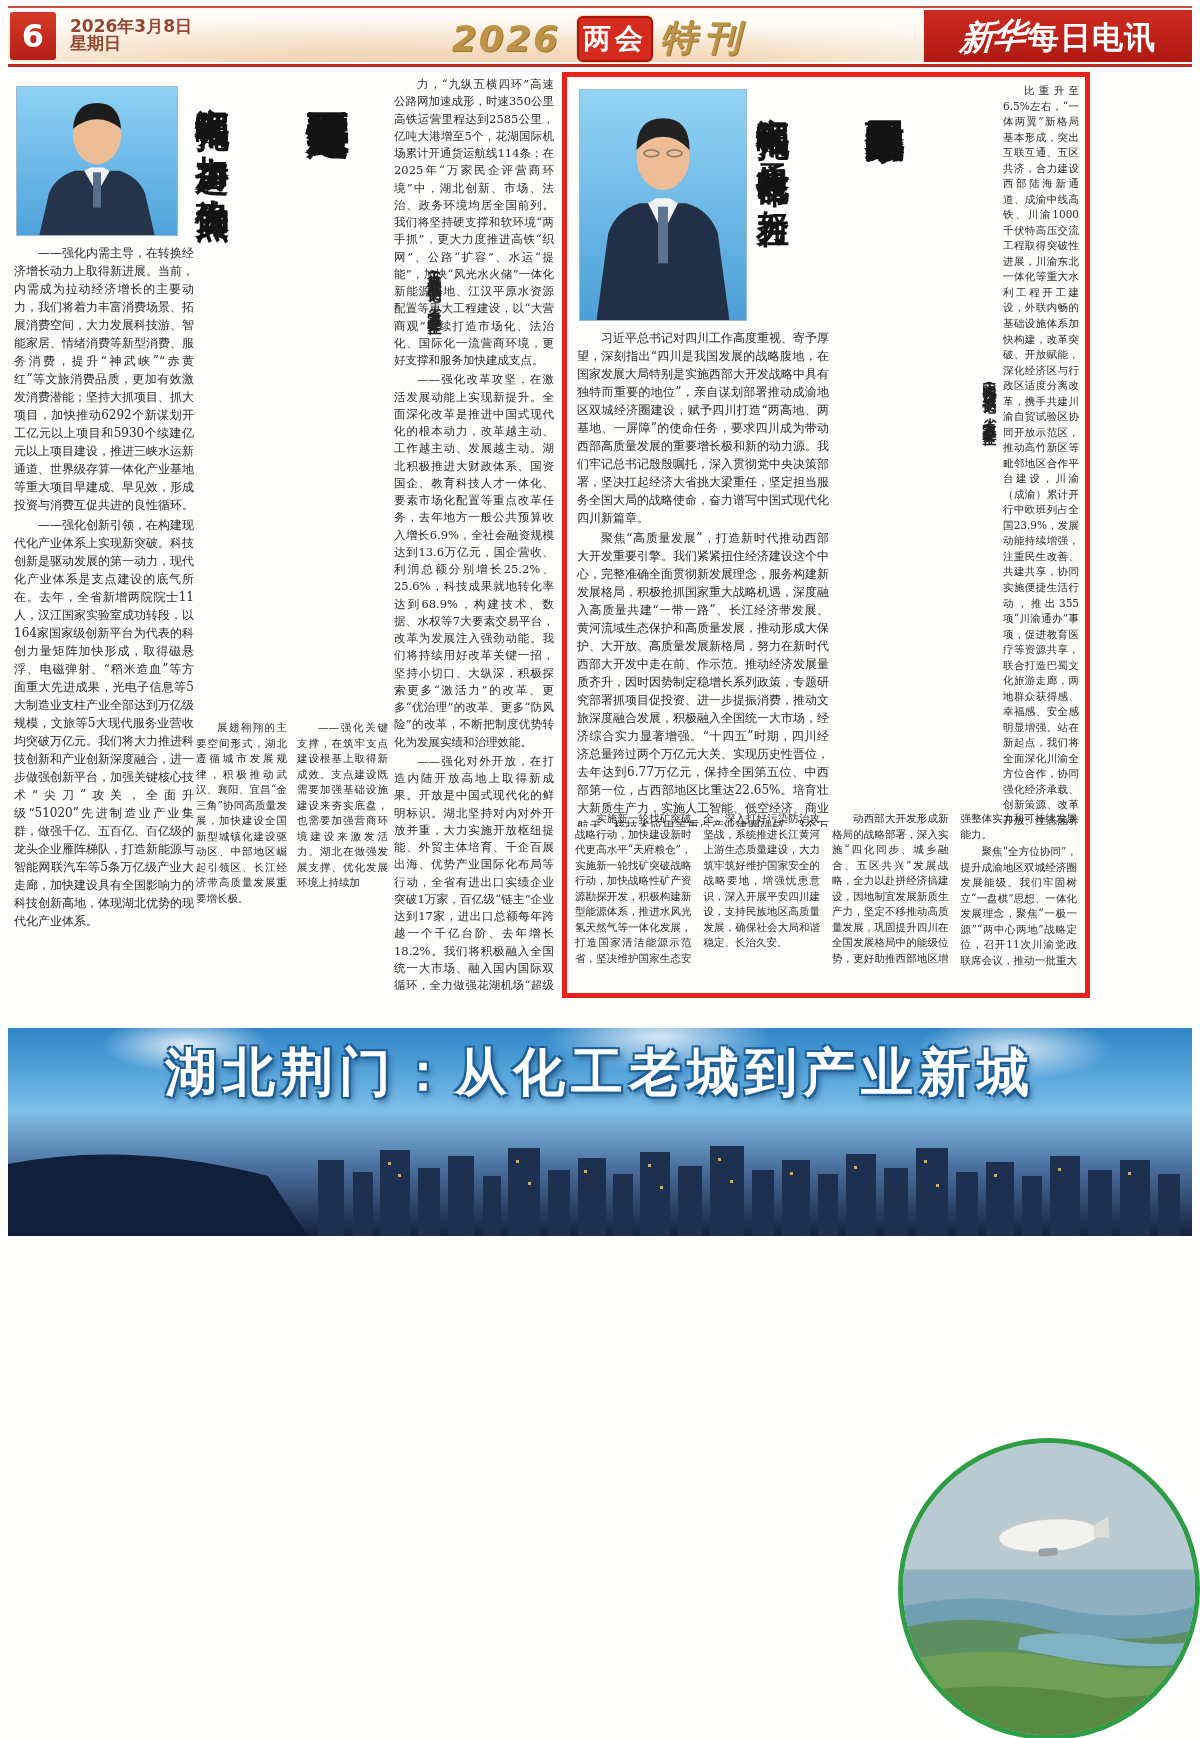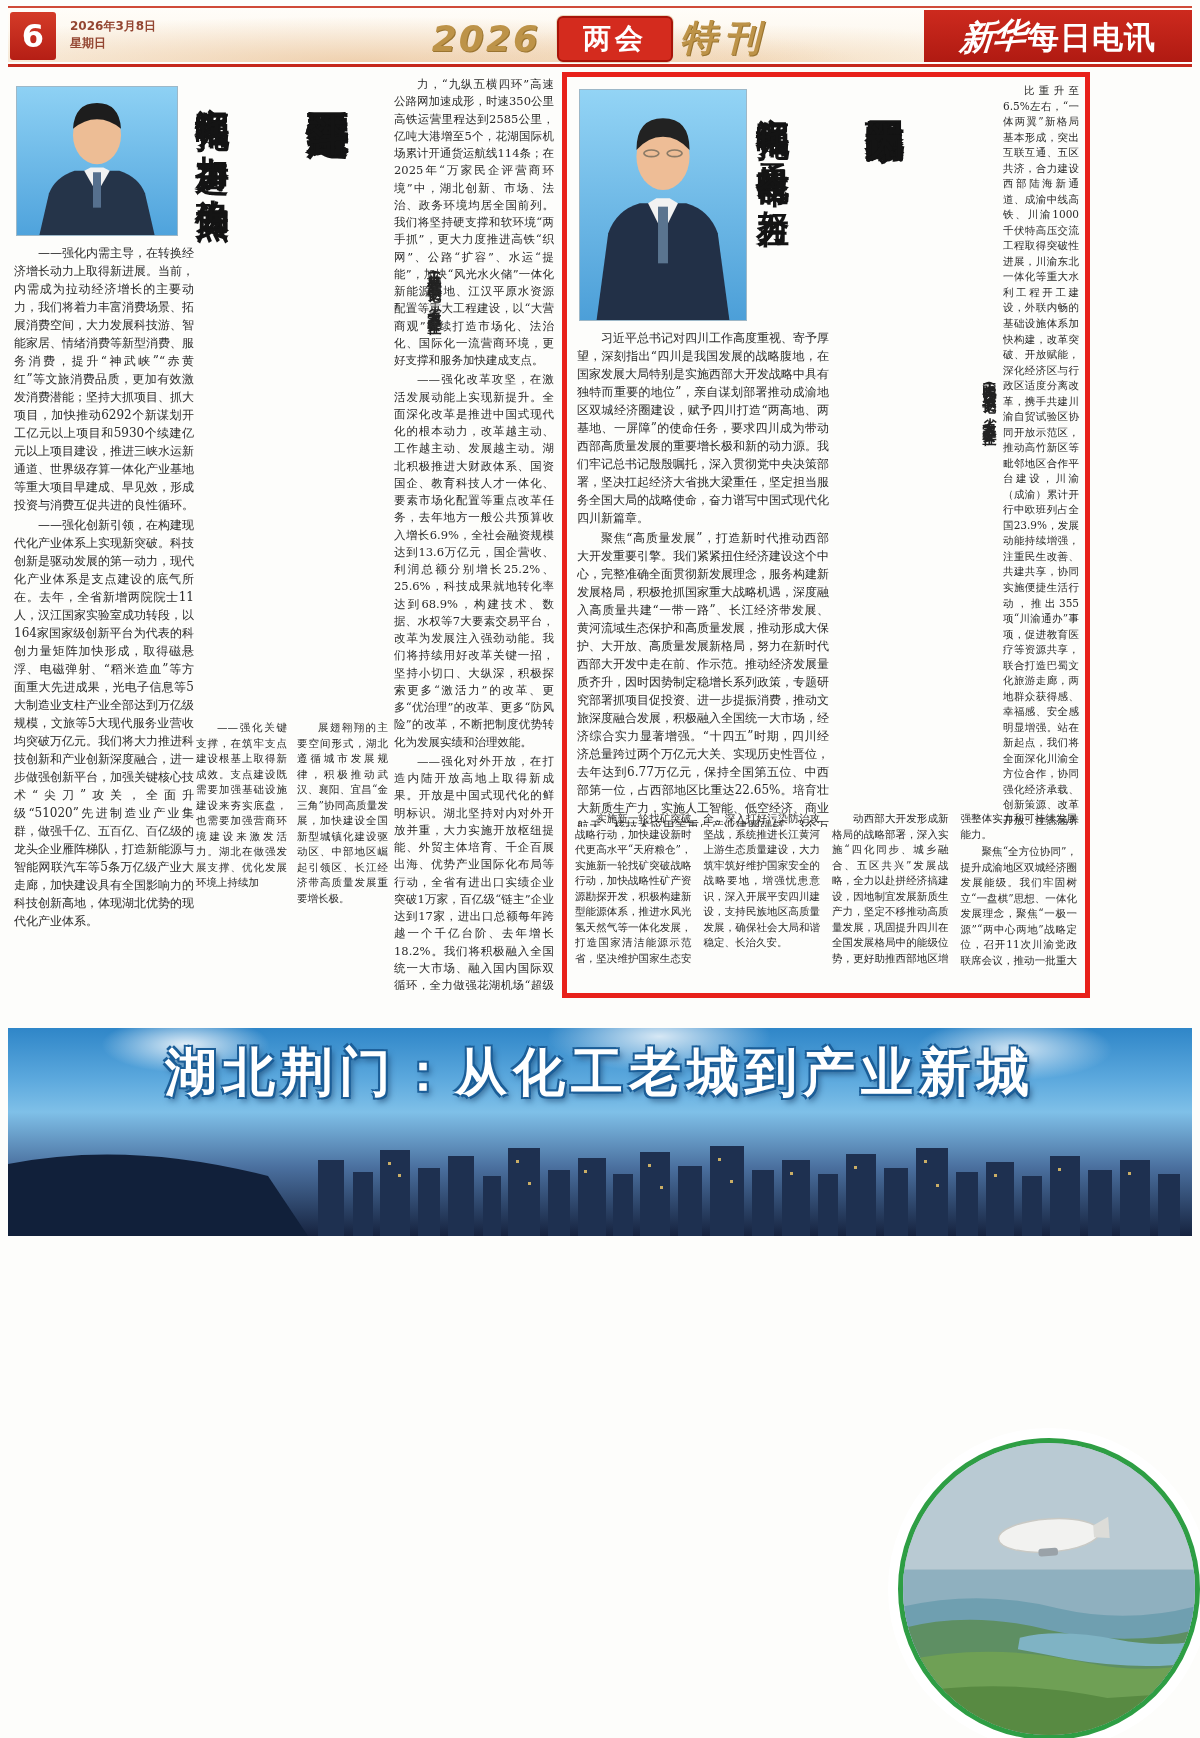--- a/index.html
+++ b/index.html
@@ -8,29 +8,29 @@
         font-family:"DejaVu Serif","Liberation Serif",serif;color:#2a2a2a;}
   
   #header{position:absolute;left:8px;top:6px;width:1184px;height:56px;border-top:2px solid #cf4a38;
           background:
             radial-gradient(60% 120% at 30% 100%, rgba(224,166,106,.45), rgba(224,166,106,0) 70%),
             radial-gradient(40% 100% at 62% 100%, rgba(233,190,140,.4), rgba(233,190,140,0) 70%),
             linear-gradient(#fffdf9,#fbf3e6);}
   #pagenum{position:absolute;left:2px;top:4px;width:46px;height:48px;background:linear-gradient(#d43b28,#b51e15);
            color:#fff;font-size:32px;font-weight:bold;text-align:center;line-height:48px;border-radius:3px;
            font-family:"DejaVu Sans","Liberation Sans",sans-serif;}
-  #dateblock{position:absolute;left:62px;top:10px;color:#944632;font-size:12px;font-weight:bold;line-height:17px;
+  #dateblock{position:absolute;left:62px;top:10px;color:#944632;font-size:17px;font-weight:bold;line-height:17px;
              font-family:"DejaVu Sans","Liberation Sans",sans-serif;}
   #centerbanner{position:absolute;left:0;right:0;top:6px;text-align:center;white-space:nowrap;}
   #centerbanner .year,#centerbanner .suffix{color:#bd9348;font-weight:bold;font-style:italic;
       font-family:"DejaVu Sans","Liberation Sans",sans-serif;text-shadow:1px 1px 0 #9a7430;}
   #centerbanner .year{font-size:36px;vertical-align:middle;letter-spacing:2px;margin-top:12px;}
   #centerbanner .suffix{font-size:36px;vertical-align:middle;letter-spacing:8px;margin-left:2px;}
   #seal{display:inline-block;vertical-align:middle;margin-left:12px;background:#d42b1e;color:#fff;
-        border:2px solid #a81408;border-radius:6px;padding:2px 24px;font-size:28px;font-weight:bold;
+        border:2px solid #a81408;border-radius:6px;padding:2px 4px;font-size:28px;font-weight:bold;
         letter-spacing:4px;font-family:"DejaVu Serif","Liberation Serif",serif;box-shadow:0 0 0 1px #e8d8c0;}
   #masthead{position:absolute;right:0;top:2px;width:268px;height:52px;background:linear-gradient(#cd2a1e,#b01a12);
             color:#fff;text-align:center;line-height:52px;white-space:nowrap;}
   #masthead .script{font-style:italic;font-weight:bold;font-size:34px;letter-spacing:-2px;
                     display:inline-block;transform:skewX(-8deg) rotate(-4deg);margin-right:4px;}
   #masthead .rest{font-weight:bold;font-size:31px;letter-spacing:1px;
                   font-family:"DejaVu Sans","Liberation Sans",sans-serif;}
   #redrule{position:absolute;left:8px;top:64px;width:1184px;height:3px;background:#c5281c;}
   
   .article{position:absolute;top:72px;height:926px;}
@@ -106,22 +106,22 @@
     <div class="vhead" style="left:186px;top:8px;width:250px;height:600px;">
       <div class="vcol kicker" style="font-size:34px;">牢记领袖嘱托　加力奋进　为确保支点</div>
       <div class="vcol" style="font-size:42px;">建设取得决定性进展而不懈奋斗</div>
       <div class="vbyline" style="padding-top:180px;">王忠林（湖北省委书记、省人大常委会主任）</div>
     </div>
     <div class="txtcol" style="left:6px;top:172px;width:180px;height:748px;">
         <div class="para">——强化内需主导，在转换经济增长动力上取得新进展。当前，内需成为拉动经济增长的主要动力，我们将着力丰富消费场景、拓展消费空间，大力发展科技游、智能家居、情绪消费等新型消费、服务消费，提升“神武峡”“赤黄红”等文旅消费品质，更加有效激发消费潜能；坚持大抓项目、抓大项目，加快推动6292个新谋划开工亿元以上项目和5930个续建亿元以上项目建设，推进三峡水运新通道、世界级存算一体化产业基地等重大项目早建成、早见效，形成投资与消费互促共进的良性循环。</div>
         <div class="para">——强化创新引领，在构建现代化产业体系上实现新突破。科技创新是驱动发展的第一动力，现代化产业体系是支点建设的底气所在。去年，全省新增两院院士11人，汉江国家实验室成功转段，以164家国家级创新平台为代表的科创力量矩阵加快形成，取得磁悬浮、电磁弹射、“稻米造血”等方面重大先进成果，光电子信息等5大制造业支柱产业全部达到万亿级规模，文旅等5大现代服务业营收均突破万亿元。我们将大力推进科技创新和产业创新深度融合，进一步做强创新平台，加强关键核心技术“尖刀”攻关，全面升级“51020”先进制造业产业集群，做强千亿、五百亿、百亿级的龙头企业雁阵梯队，打造新能源与智能网联汽车等5条万亿级产业大走廊，加快建设具有全国影响力的科技创新高地，体现湖北优势的现代化产业体系。</div>
       </div>
     <div class="txtcol small cols2" style="left:188px;top:648px;width:192px;height:270px;">
+        <div class="para">展翅翱翔的主要空间形式，湖北遵循城市发展规律，积极推动武汉、襄阳、宜昌“金三角”协同高质量发展，加快建设全国新型城镇化建设驱动区、中部地区崛起引领区、长江经济带高质量发展重要增长极。</div>
         <div class="para">——强化关键支撑，在筑牢支点建设根基上取得新成效。支点建设既需要加强基础设施建设来夯实底盘，也需要加强营商环境建设来激发活力。湖北在做强发展支撑、优化发展环境上持续加</div>
-        <div class="para">展翅翱翔的主要空间形式，湖北遵循城市发展规律，积极推动武汉、襄阳、宜昌“金三角”协同高质量发展，加快建设全国新型城镇化建设驱动区、中部地区崛起引领区、长江经济带高质量发展重要增长极。</div>
       </div>
     <div class="txtcol" style="left:386px;top:4px;width:160px;height:914px;font-size:11.5px;">
         <div class="para">力，“九纵五横四环”高速公路网加速成形，时速350公里高铁运营里程达到2585公里，亿吨大港增至5个，花湖国际机场累计开通货运航线114条；在2025年“万家民企评营商环境”中，湖北创新、市场、法治、政务环境均居全国前列。我们将坚持硬支撑和软环境“两手抓”，更大力度推进高铁“织网”、公路“扩容”、水运“提能”，加快“风光水火储”一体化新能源基地、江汉平原水资源配置等重大工程建设，以“大营商观”持续打造市场化、法治化、国际化一流营商环境，更好支撑和服务加快建成支点。</div>
         <div class="para">——强化改革攻坚，在激活发展动能上实现新提升。全面深化改革是推进中国式现代化的根本动力，改革越主动、工作越主动、发展越主动。湖北积极推进大财政体系、国资国企、教育科技人才一体化、要素市场化配置等重点改革任务，去年地方一般公共预算收入增长6.9%，全社会融资规模达到13.6万亿元，国企营收、利润总额分别增长25.2%、25.6%，科技成果就地转化率达到68.9%，构建技术、数据、水权等7大要素交易平台，改革为发展注入强劲动能。我们将持续用好改革关键一招，坚持小切口、大纵深，积极探索更多“激活力”的改革、更多“优治理”的改革、更多“防风险”的改革，不断把制度优势转化为发展实绩和治理效能。</div>
         <div class="para">——强化对外开放，在打造内陆开放高地上取得新成果。开放是中国式现代化的鲜明标识。湖北坚持对内对外开放并重，大力实施开放枢纽提能、外贸主体培育、千企百展出海、优势产业国际化布局等行动，全省有进出口实绩企业突破1万家，百亿级“链主”企业达到17家，进出口总额每年跨越一个千亿台阶、去年增长18.2%。我们将积极融入全国统一大市场、融入国内国际双循环，全力做强花湖机场“超级空中门户”、中欧班列（武汉）集结中心、长江中游航运中心，全力推进湖北自贸区、综保区、跨境电商综试区等提质增能。</div>
       </div>
   </div>
 
   <div id="art-right" class="article">
     <div class="portrait" style="left:12px;top:12px;width:168px;height:232px;">

